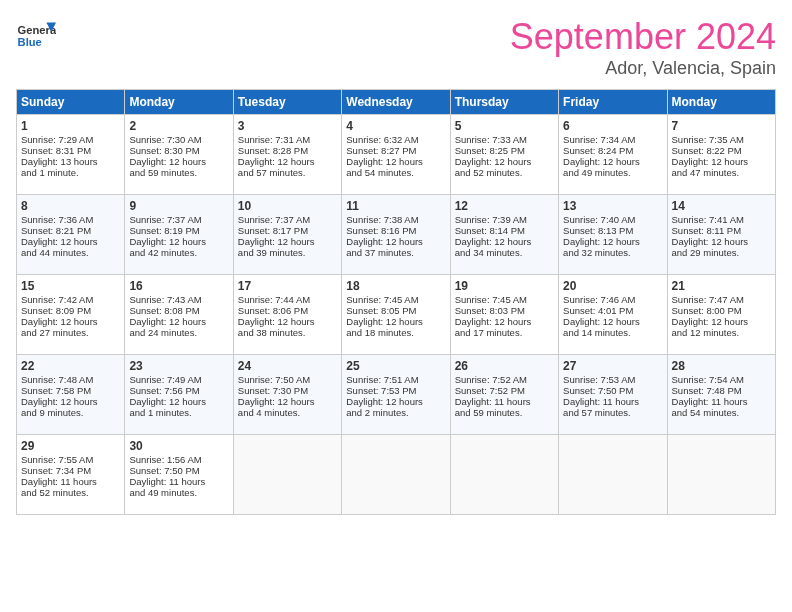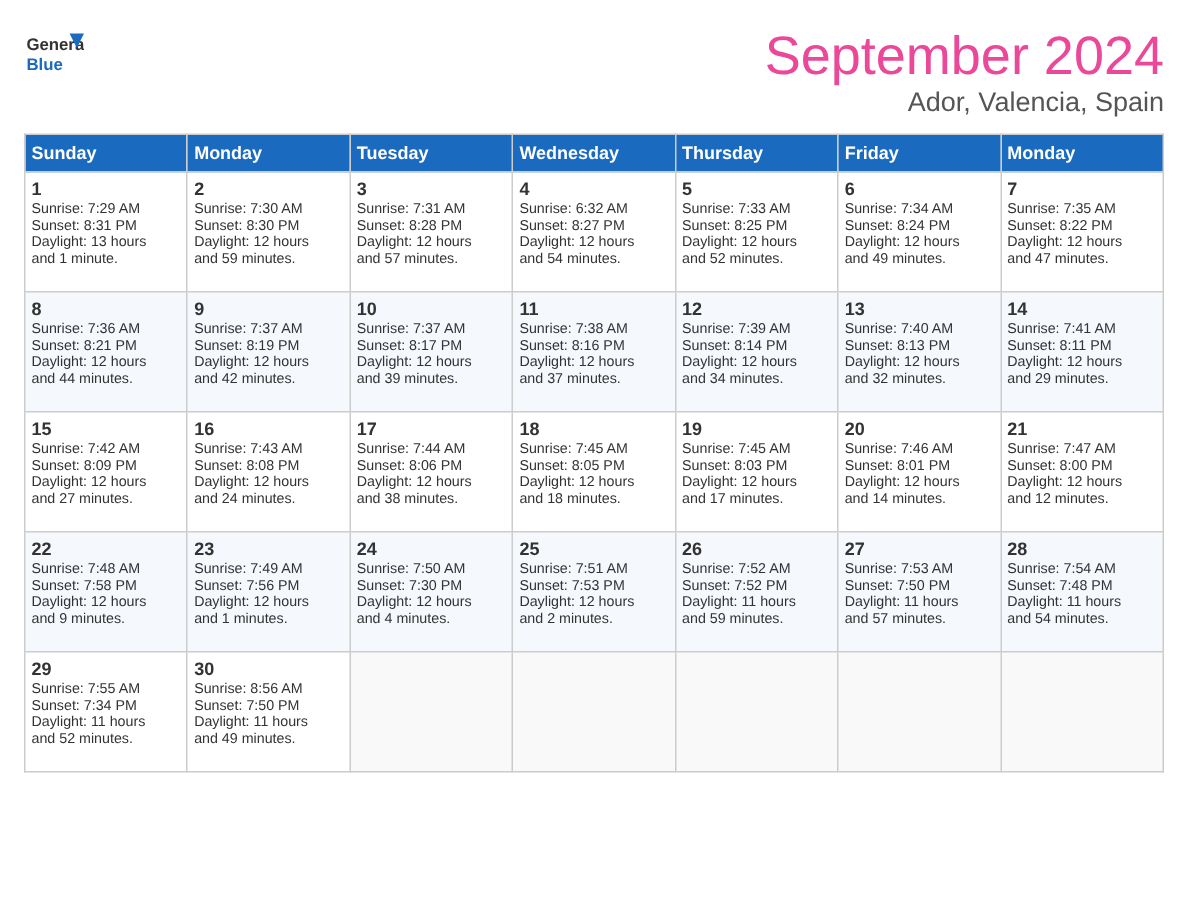--- a/index.html
+++ b/index.html
@@ -225,21 +225,21 @@
         <td>
           <span class="day-num">19</span>
           <div>Sunrise: 7:45 AM</div>
           <div>Sunset: 8:03 PM</div>
           <div>Daylight: 12 hours</div>
           <div>and 17 minutes.</div>
         </td>
         <td>
           <span class="day-num">20</span>
           <div>Sunrise: 7:46 AM</div>
-          <div>Sunset: 8:01 PM</div>
+          <div>Sunset: 4:01 PM</div>
           <div>Daylight: 12 hours</div>
           <div>and 14 minutes.</div>
         </td>
         <td>
           <span class="day-num">21</span>
           <div>Sunrise: 7:47 AM</div>
           <div>Sunset: 8:00 PM</div>
           <div>Daylight: 12 hours</div>
           <div>and 12 minutes.</div>
         </td>
@@ -298,21 +298,21 @@
       <tr>
         <td>
           <span class="day-num">29</span>
           <div>Sunrise: 7:55 AM</div>
           <div>Sunset: 7:34 PM</div>
           <div>Daylight: 11 hours</div>
           <div>and 52 minutes.</div>
         </td>
         <td>
           <span class="day-num">30</span>
-          <div>Sunrise: 8:56 AM</div>
+          <div>Sunrise: 1:56 AM</div>
           <div>Sunset: 7:50 PM</div>
           <div>Daylight: 11 hours</div>
           <div>and 49 minutes.</div>
         </td>
         <td class="empty"></td>
         <td class="empty"></td>
         <td class="empty"></td>
         <td class="empty"></td>
         <td class="empty"></td>
       </tr>

